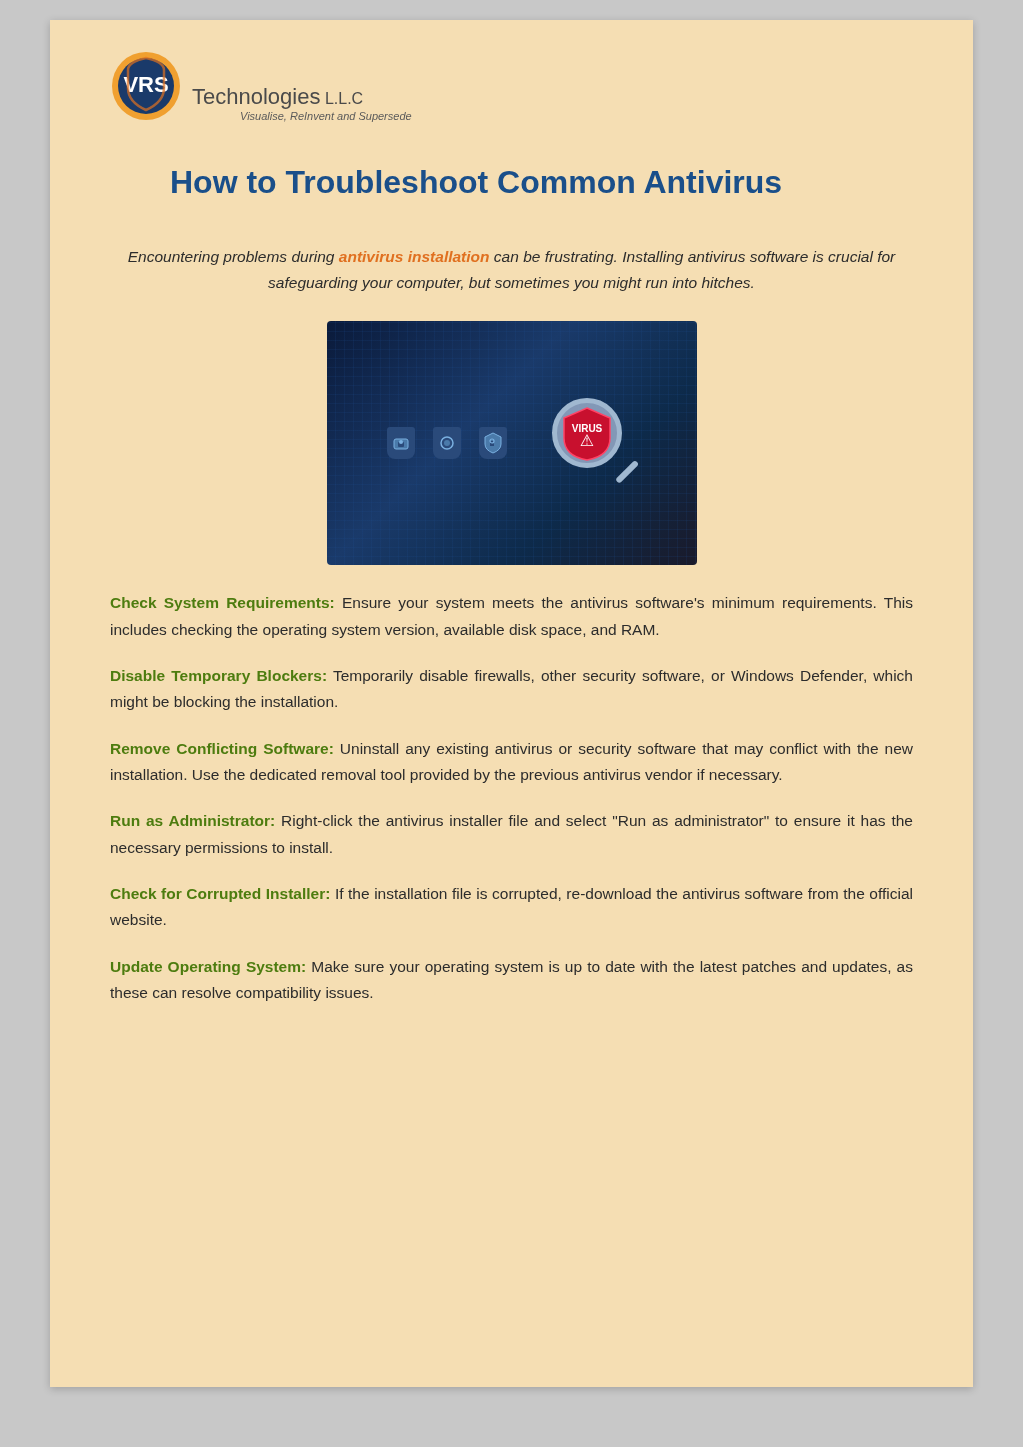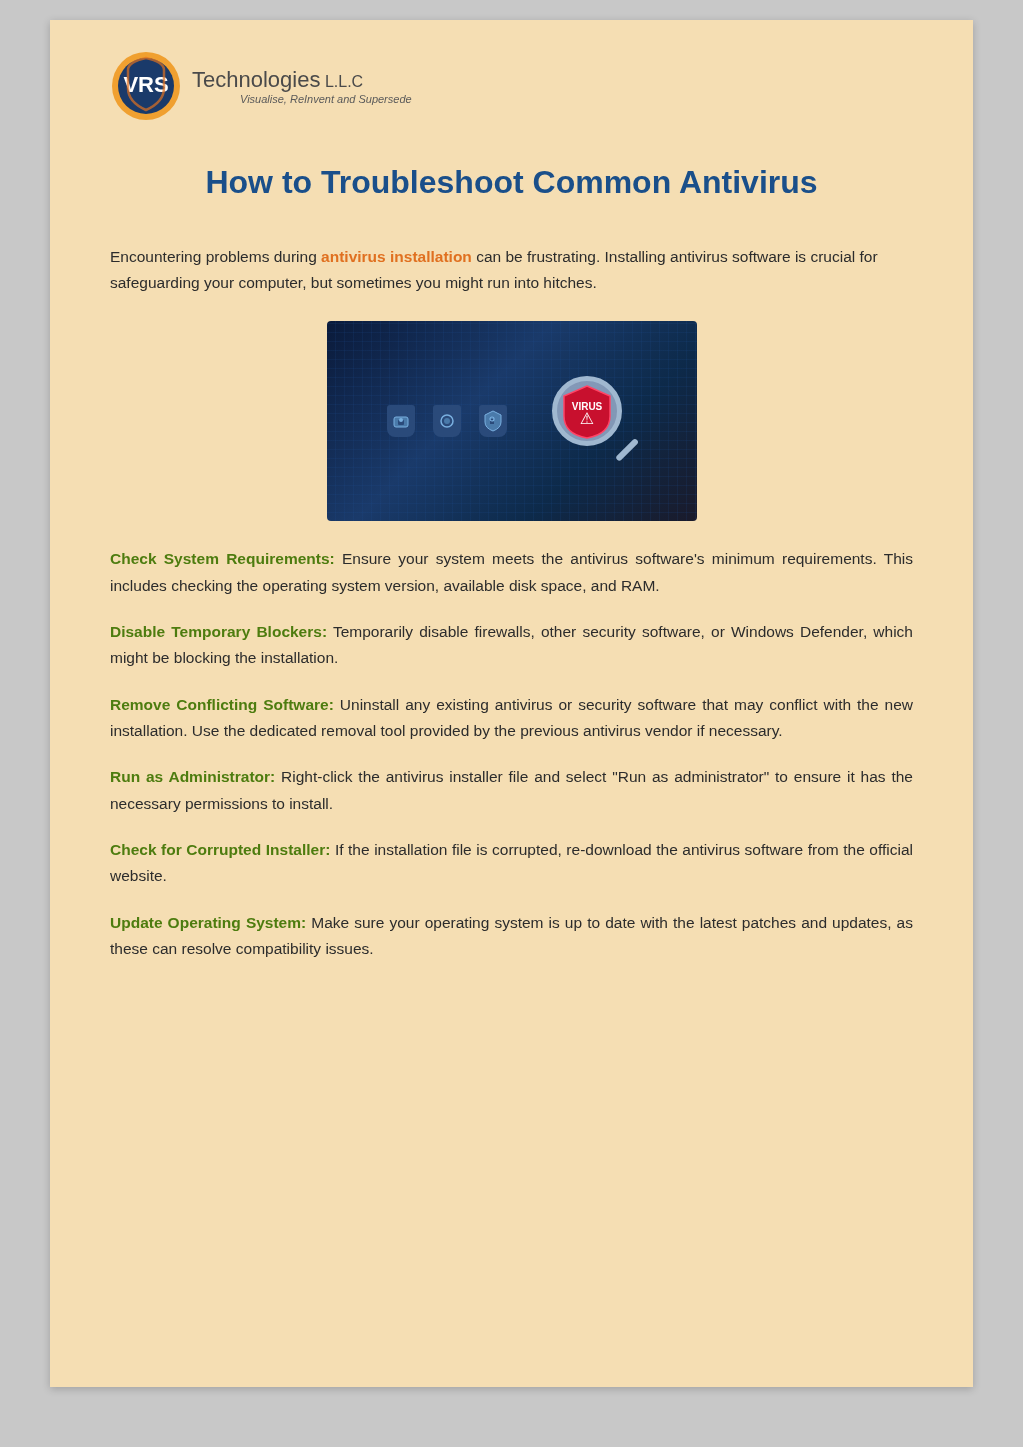--- a/index.html
+++ b/index.html
@@ -21,21 +21,21 @@
     .page-container {
       background-color: #f5deb3;
       width: 923px;
       min-height: 1367px;
       padding: 30px 60px 60px 60px;
       box-shadow: 0 2px 8px rgba(0,0,0,0.2);
     }
 
     .logo-area {
       display: flex;
-      align-items: center;
+      align-items: flex-end;
       gap: 10px;
       margin-bottom: 30px;
     }
 
     .logo-icon {
       width: 72px;
       height: 72px;
     }
 
     .logo-text-area {
@@ -56,51 +56,52 @@
     }
 
     .logo-tagline {
       font-size: 11px;
       color: #5a5a5a;
       font-style: italic;
       margin-left: 48px;
     }
 
     .main-title {
-      text-align: center;
+      text-align: left;
       font-size: 32px;
       font-weight: bold;
       color: #1a4f8a;
       line-height: 1.3;
       margin-bottom: 30px;
       padding: 10px 60px;
     }
 
     .intro-paragraph {
       font-size: 15.5px;
       color: #2c2c2c;
       line-height: 1.7;
       margin-bottom: 25px;
-      text-align: left;
+      text-align: center;
+      font-style: italic;
     }
 
     .intro-paragraph .highlight {
       color: #e07020;
       font-weight: bold;
     }
 
     .hero-image-container {
       display: flex;
       justify-content: center;
       margin-bottom: 25px;
     }
 
     .hero-image {
       width: 370px;
-      height: 200px;
+      height: 244px;
       background: linear-gradient(135deg, #0a1a3a 0%, #1a3a6a 40%, #0d2a4a 70%, #1a1a2a 100%);
       border-radius: 4px;
       position: relative;
       overflow: hidden;
       display: flex;
       align-items: center;
       justify-content: center;
       text-decoration: underline;
     }
 

